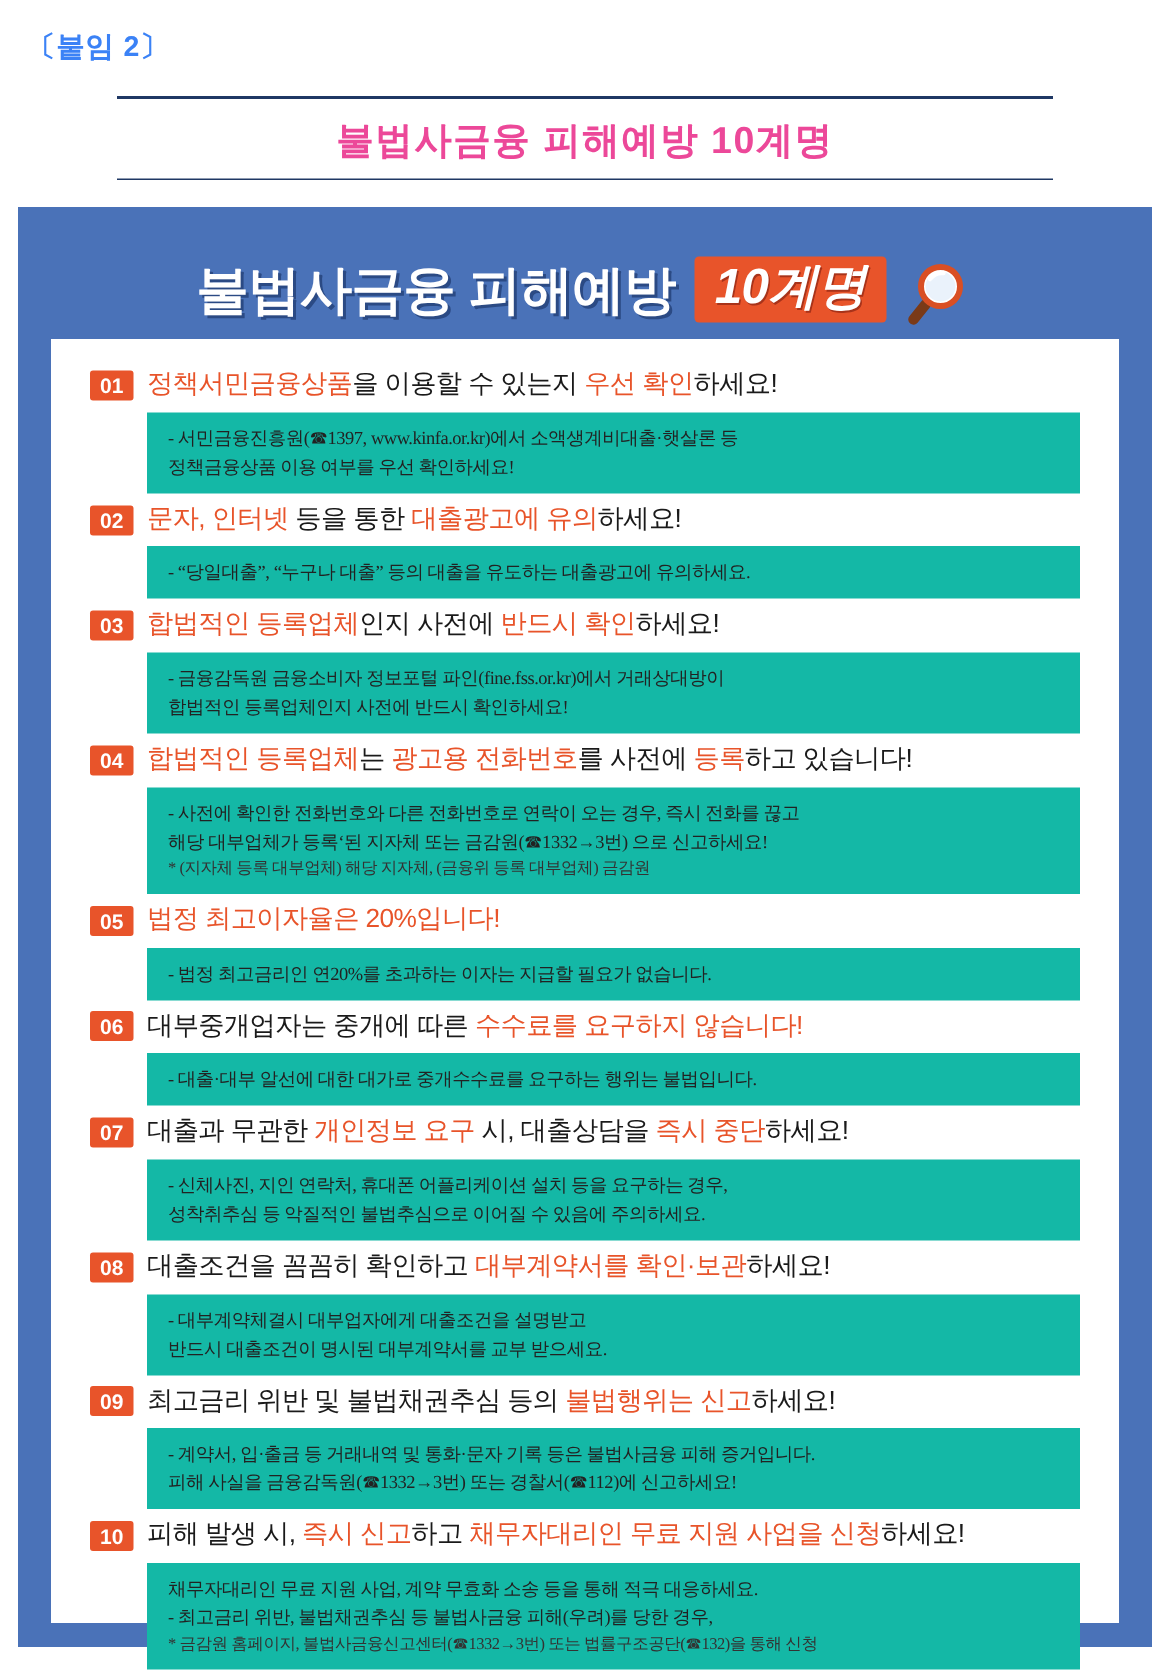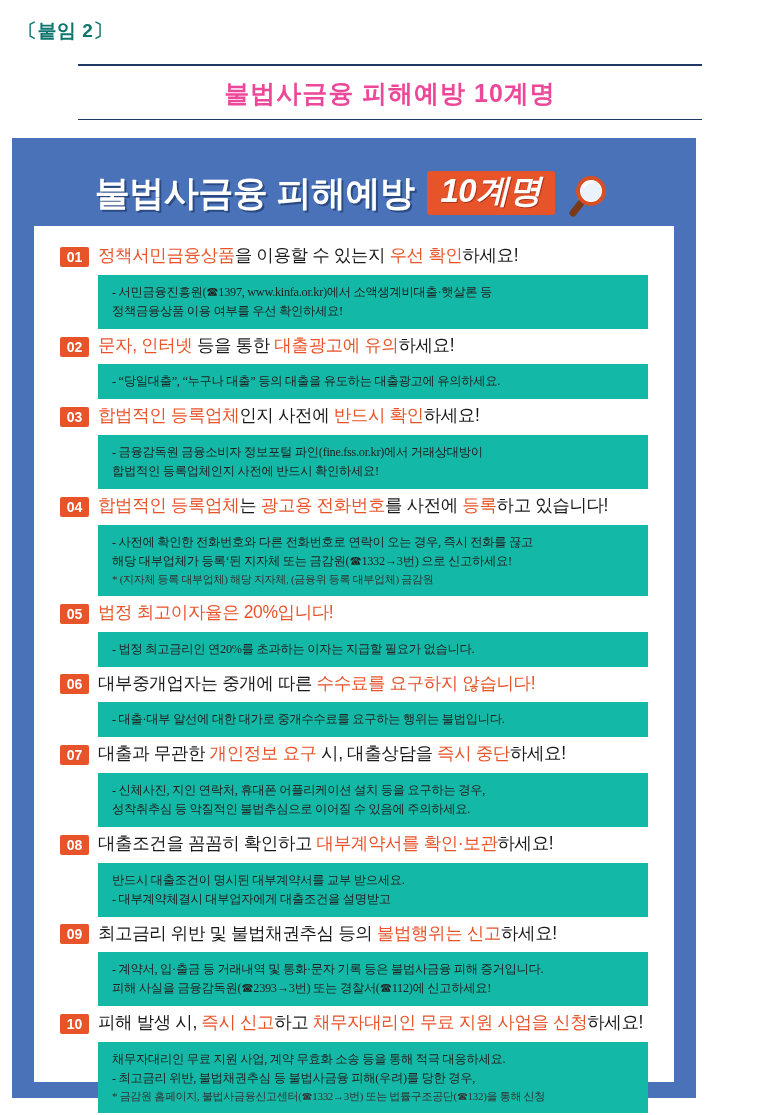--- a/index.html
+++ b/index.html
@@ -16,21 +16,21 @@
     background: #fff;
     overflow: hidden;
   }
 
   
   .attach-label {
     position: absolute;
     left: 18px; top: 18px;
     font-size: 19px;
     font-weight: 700;
-    color: #0f766e;
+    color: #3b82f6;
     letter-spacing: 0.5px;
   }
 
   
   .doc-title-wrap {
     position: absolute;
     left: 78px; top: 64px;
     width: 624px;
   }
   .rule-top {
@@ -47,21 +47,21 @@
     font-weight: 700;
     color: #ec4899;
     padding: 11px 0 9px 0;
     letter-spacing: 1px;
   }
 
   
   .poster {
     position: absolute;
     left: 12px; top: 138px;
-    width: 684px;
+    width: 756px;
     height: 960px;
     background: #4a72b8;
     padding: 22px 22px 22px 22px;
   }
   .poster-header {
     height: 66px;
     display: flex;
     align-items: center;
     justify-content: center;
     position: relative;
@@ -244,32 +244,32 @@
               <div>- 신체사진, 지인 연락처, 휴대폰 어플리케이션 설치 등을 요구하는 경우,</div>
               <div>  성착취추심 등 악질적인 불법추심으로 이어질 수 있음에 주의하세요.</div>
             </div>
           </div>
           <div class="item">
             <div class="item-head">
               <div class="num">08</div>
               <div class="headline"><span>대출조건을 꼼꼼히 확인하고 </span><span class="hl">대부계약서를 확인·보관</span><span>하세요!</span></div>
             </div>
             <div class="detail">
+              <div>- 대부계약체결시 대부업자에게 대출조건을 설명받고</div>
               <div>  반드시 대출조건이 명시된 대부계약서를 교부 받으세요.</div>
-              <div>- 대부계약체결시 대부업자에게 대출조건을 설명받고</div>
             </div>
           </div>
           <div class="item">
             <div class="item-head">
               <div class="num">09</div>
               <div class="headline"><span>최고금리 위반 및 불법채권추심 등의 </span><span class="hl">불법행위는 신고</span><span>하세요!</span></div>
             </div>
             <div class="detail">
               <div>- 계약서, 입·출금 등 거래내역 및 통화·문자 기록 등은 불법사금융 피해 증거입니다.</div>
-              <div>  피해 사실을 금융감독원(☎2393→3번) 또는 경찰서(☎112)에 신고하세요!</div>
+              <div>  피해 사실을 금융감독원(☎1332→3번) 또는 경찰서(☎112)에 신고하세요!</div>
             </div>
           </div>
           <div class="item">
             <div class="item-head">
               <div class="num">10</div>
               <div class="headline"><span>피해 발생 시, </span><span class="hl">즉시 신고</span><span>하고 </span><span class="hl">채무자대리인 무료 지원 사업을 신청</span><span>하세요!</span></div>
             </div>
             <div class="detail">
               <div>  채무자대리인 무료 지원 사업, 계약 무효화 소송 등을 통해 적극 대응하세요.</div>
               <div>- 최고금리 위반, 불법채권추심 등 불법사금융 피해(우려)를 당한 경우,</div>

